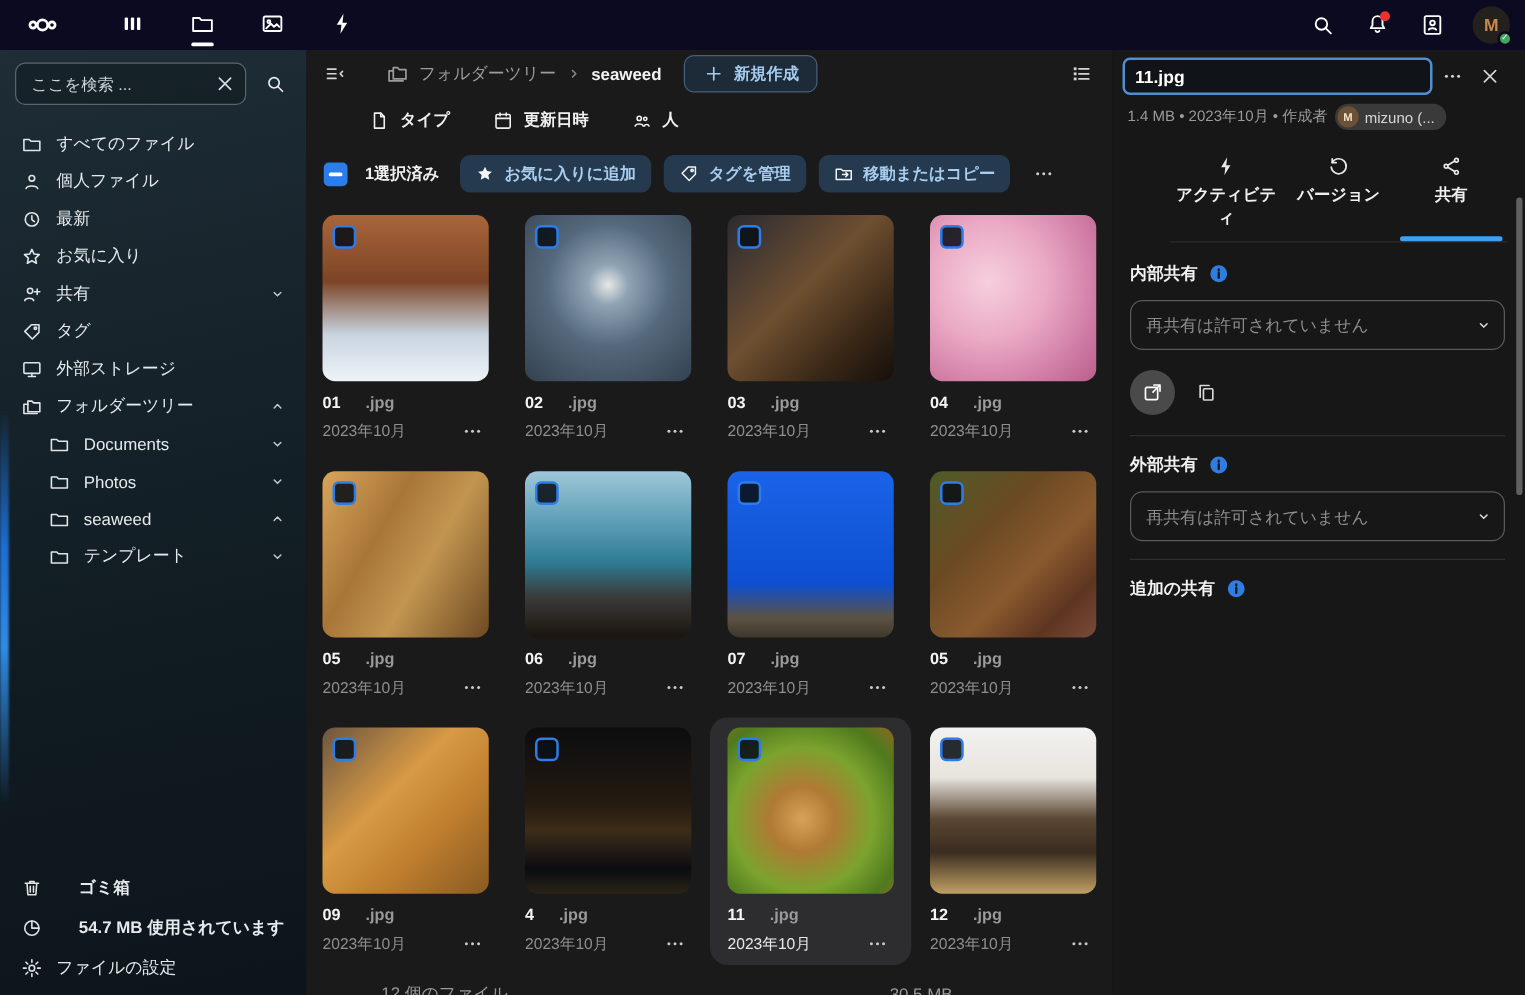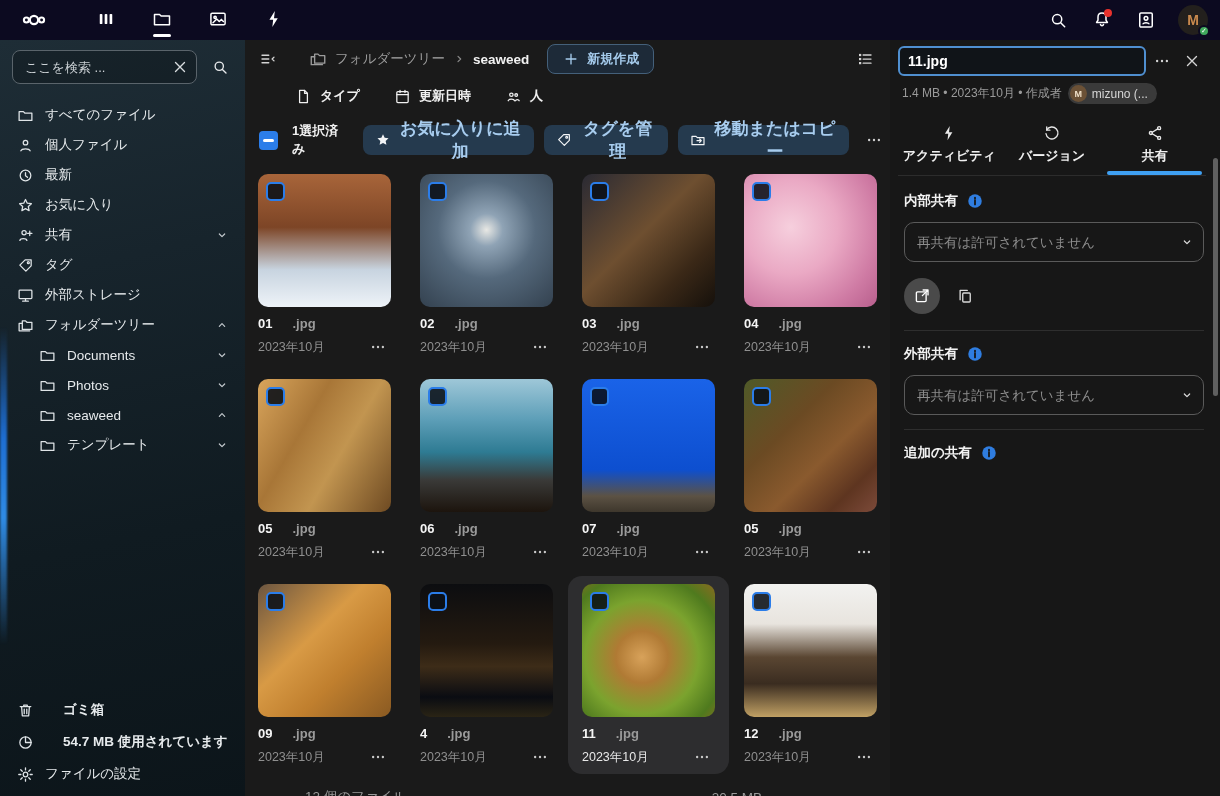--- a/index.html
+++ b/index.html
@@ -52,21 +52,21 @@
   .newbtn { margin-left:18px; height:30px; display:flex; align-items:center; gap:7px; padding:0 14px; border-radius:8px; background:#1d2a38; border:1px solid #44607a; color:#a5cbec; font-weight:bold; font-size:13px; cursor:pointer; font-family:inherit; }
   .mainhead .spacer { flex:1; }
 
   .filterrow { display:flex; align-items:center; gap:14px; padding:6px 0 8px 40px; }
   .filterbtn { display:flex; align-items:center; gap:8px; height:28px; padding:0 10px; background:none; border:none; color:#f0f0f0; font-weight:bold; font-size:13px; cursor:pointer; border-radius:6px; font-family:inherit; }
 
   .selrow { display:flex; align-items:center; gap:10px; padding:4px 0 6px 14px; }
   .selcheck { width:19px; height:19px; border-radius:4px; background:#2b7de9; position:relative; cursor:pointer; flex:0 0 19px; }
   .selcheck::after { content:''; position:absolute; left:4px; right:4px; top:8px; height:3px; border-radius:1.5px; background:#fff; }
   .selcount { font-weight:bold; color:#f0f0f0; font-size:13px; margin-right:6px; margin-left:4px; }
-  .actbtn { display:flex; align-items:center; gap:8px; height:30px; padding:0 12px; border-radius:8px; background:#253a4e; border:none; color:#a8cdef; font-weight:bold; font-size:17px; cursor:pointer; font-family:inherit; }
+  .actbtn { display:flex; align-items:center; gap:8px; height:30px; padding:0 12px; border-radius:8px; background:#253a4e; border:none; color:#a8cdef; font-weight:bold; font-size:13px; cursor:pointer; font-family:inherit; }
   .actbtn .ai { display:flex; color:#f2f4f6; }
   .selrow .iconbtn { color:#cfcfcf; }
 
   .grid { display:grid; grid-template-columns:repeat(4,133px); column-gap:29px; row-gap:21px; padding:10px 0 0 13px; }
   .file-card { width:133px; position:relative; cursor:pointer; }
   .file-card.selected::before { content:''; position:absolute; inset:-8px -14px -6px -14px; background:#2d2d2f; border-radius:14px; }
   .fc-inner { position:relative; }
   .thumb { width:133px; height:133px; border-radius:10px; position:relative; background:#333; }
   .fcheck { position:absolute; left:8px; top:8px; width:19px; height:19px; border-radius:5px; border:2.5px solid #2b7de9; background:rgba(10,16,24,.88); cursor:pointer; }
   .fname { margin-top:9px; font-size:13px; line-height:16px; white-space:nowrap; }
@@ -80,21 +80,21 @@
   .listfooter .lf-size { margin-left:auto; }
 
   
   .details { width:330px; flex:0 0 330px; background:#171717; padding:6px 14px 0 8px; position:relative; display:flex; flex-direction:column; }
   .dethead { display:flex; align-items:center; gap:2px; }
   .fninput { flex:1; height:30px; background:#101418; border:2px solid #4f8fd0; border-radius:6px; color:#fff; font-weight:bold; font-size:14px; padding:0 8px; outline:none; min-width:0; font-family:inherit; }
   .dethead .iconbtn { width:28px; height:28px; }
   .metaline { display:flex; align-items:center; gap:6px; padding:7px 0 0 4px; color:#9a9a9a; font-size:12px; white-space:nowrap; }
   .ownerpill { display:flex; align-items:center; gap:5px; background:#3a3a3a; border-radius:11px; height:21px; padding:0 9px 0 2px; color:#d6d6d6; }
   .ownerava { width:17px; height:17px; border-radius:50%; background:#6b5136; color:#f0e0c8; font-size:9px; font-weight:bold; display:flex; align-items:center; justify-content:center; }
-  .tabs { display:flex; margin-top:14px; border-bottom:1px solid #2c2c2c; }
+  .tabs { display:flex; margin-top:14px; border-bottom:1px solid #2c2c2c;margin-left:38px; }
   .tab { flex:1; display:flex; flex-direction:column; align-items:center; gap:5px; padding:6px 0 10px 0; color:#f0f0f0; cursor:pointer; background:none; border:none; font-family:inherit; position:relative; }
   .tab .ticon { color:#e8e8e8; display:flex; }
   .tab .tlabel { font-size:13px; font-weight:bold; color:#f0f0f0; }
   .tab.active::after { content:''; position:absolute; left:4px; right:4px; bottom:0; height:4px; border-radius:2px; background:#3fa0f2; }
   .detbody { padding:16px 2px 0 6px; }
   .sechead { display:flex; align-items:center; gap:8px; font-weight:bold; font-size:13.5px; color:#f2f2f2; margin-bottom:12px; }
   .infoicon { display:flex; color:#2f7de0; }
   .shareinput { display:flex; align-items:center; height:40px; border:1.5px solid #5a5a5a; border-radius:10px; padding:0 0 0 12px; margin-bottom:14px; }
   .shareinput input { flex:1; background:none; border:none; outline:none; color:#e8e8e8; font-size:13.5px; min-width:0; font-family:inherit; }
   .shareinput input::placeholder { color:#8d8d8d; }

